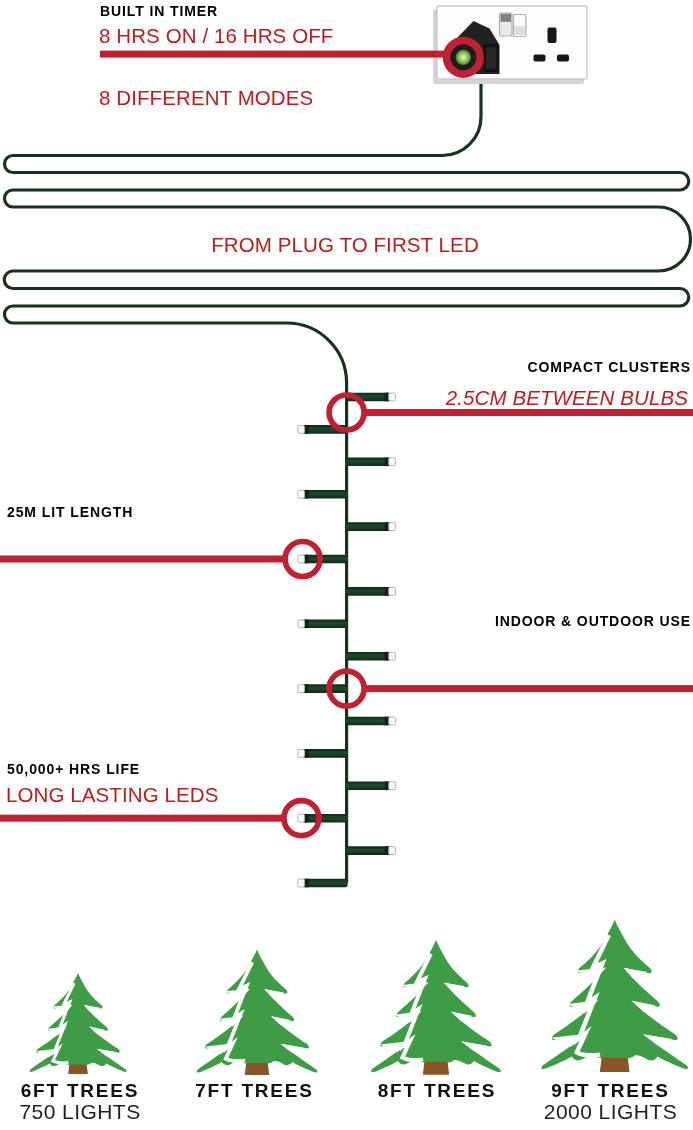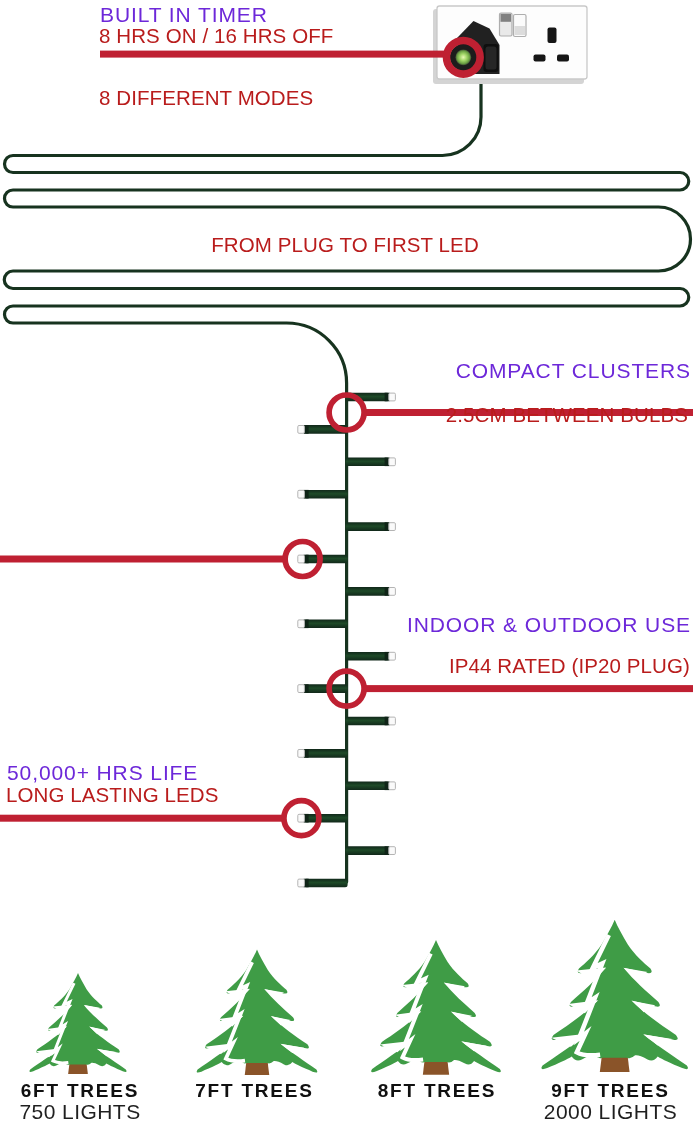--- a/index.html
+++ b/index.html
@@ -1,20 +1,20 @@
 <!DOCTYPE html>
 <html><head>
 <meta charset="utf-8">
 <style>
   html,body{margin:0;padding:0;background:#ffffff;}
   #stage{position:relative;width:693px;height:1130px;background:#ffffff;overflow:hidden;
          font-family:"Liberation Sans",sans-serif;}
   #art{position:absolute;left:0;top:0;width:693px;height:1130px;}
   .txt{position:absolute;white-space:nowrap;line-height:1;}
-  .title{font-weight:normal;font-size:21px;color:#6d28d9;letter-spacing:0.9px;}
+  .title{font-weight:bold;font-size:14px;color:#000000;letter-spacing:0.9px;}
   .sub{font-weight:normal;font-size:20.5px;color:#b91c1c;letter-spacing:0.1px;}
   .right{text-align:right;}
   .center{text-align:center;}
   .treetitle{font-weight:bold;font-size:19px;color:#101010;letter-spacing:1.8px;}
   .treesub{font-weight:normal;font-size:21px;color:#1f1f1f;letter-spacing:0.45px;}
 </style>
 </head>
 <body>
 
 <div id="stage">
@@ -178,25 +178,25 @@
 </svg>
 
   <div class="txt title" style="left:100px;top:3.7px;">BUILT IN TIMER</div>
   <div class="txt sub" style="left:99px;top:26.3px;">8 HRS ON / 16 HRS OFF</div>
 
   <div class="txt sub" style="left:99px;top:88px;">8 DIFFERENT MODES</div>
 
   <div class="txt title right" style="right:2px;top:360.3px;">COMPACT CLUSTERS</div>
 
   <div class="txt sub center" style="left:145px;top:234.9px;width:400px;">FROM PLUG TO FIRST LED</div>
-  <div class="txt sub right" style="right:5px;top:405px;">2.5CM BETWEEN BULBS</div>
-
+  <div class="txt sub right" style="right:5px;top:388px;font-style:italic;">2.5CM BETWEEN BULBS</div>
+
+  <div class="txt title" style="left:7px;top:504.9px;">25M LIT LENGTH</div>
 
   <div class="txt title right" style="right:2px;top:614px;">INDOOR &amp; OUTDOOR USE</div>
-  <div class="txt sub right" style="right:3px;top:656.4px;">IP44 RATED (IP20 PLUG)</div>
 
   <div class="txt title" style="left:7px;top:761.9px;">50,000+ HRS LIFE</div>
   <div class="txt sub" style="left:6px;top:785.1px;">LONG LASTING LEDS</div>
 
   <div class="txt treetitle center" style="left:-10px;top:1080.5px;width:180px;">6FT TREES</div>
   <div class="txt treesub center" style="left:-10px;top:1101.3px;width:180px;">750 LIGHTS</div>
   <div class="txt treetitle center" style="left:164.5px;top:1080.5px;width:180px;">7FT TREES</div>
   <div class="txt treetitle center" style="left:347px;top:1080.5px;width:180px;">8FT TREES</div>
   <div class="txt treetitle center" style="left:520.5px;top:1080.5px;width:180px;">9FT TREES</div>
   <div class="txt treesub center" style="left:520.5px;top:1101.3px;width:180px;">2000 LIGHTS</div>

